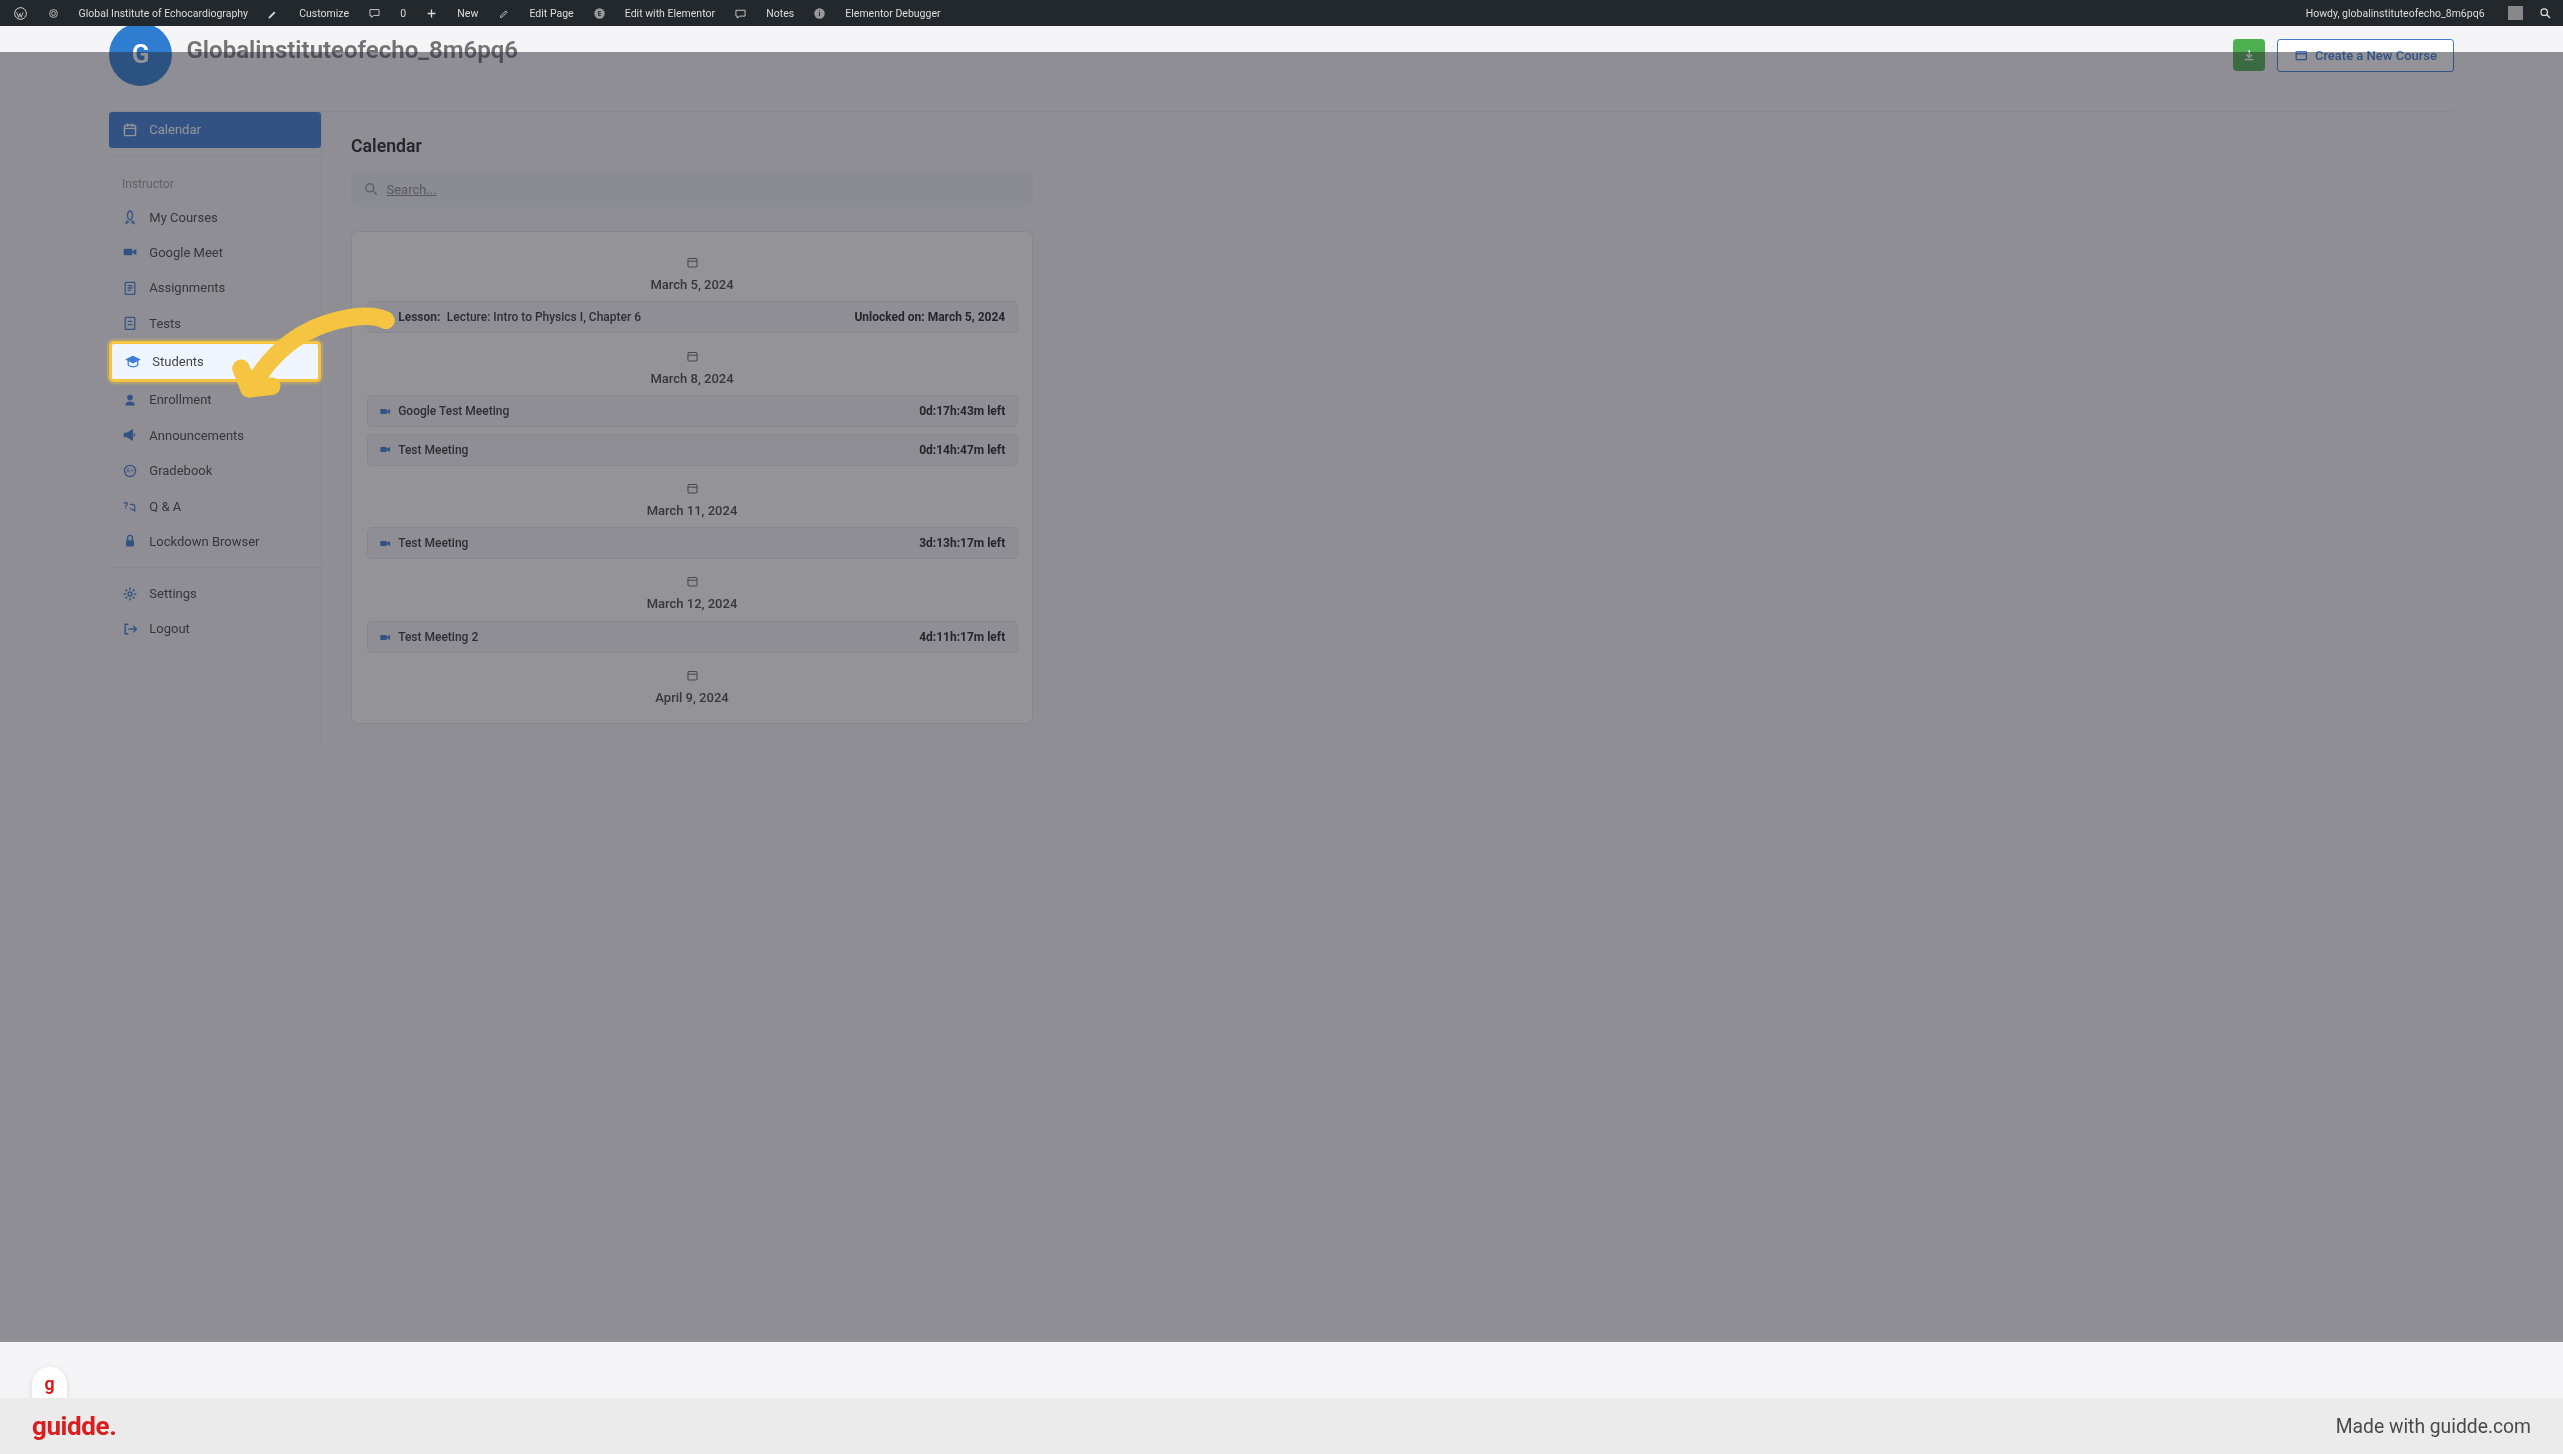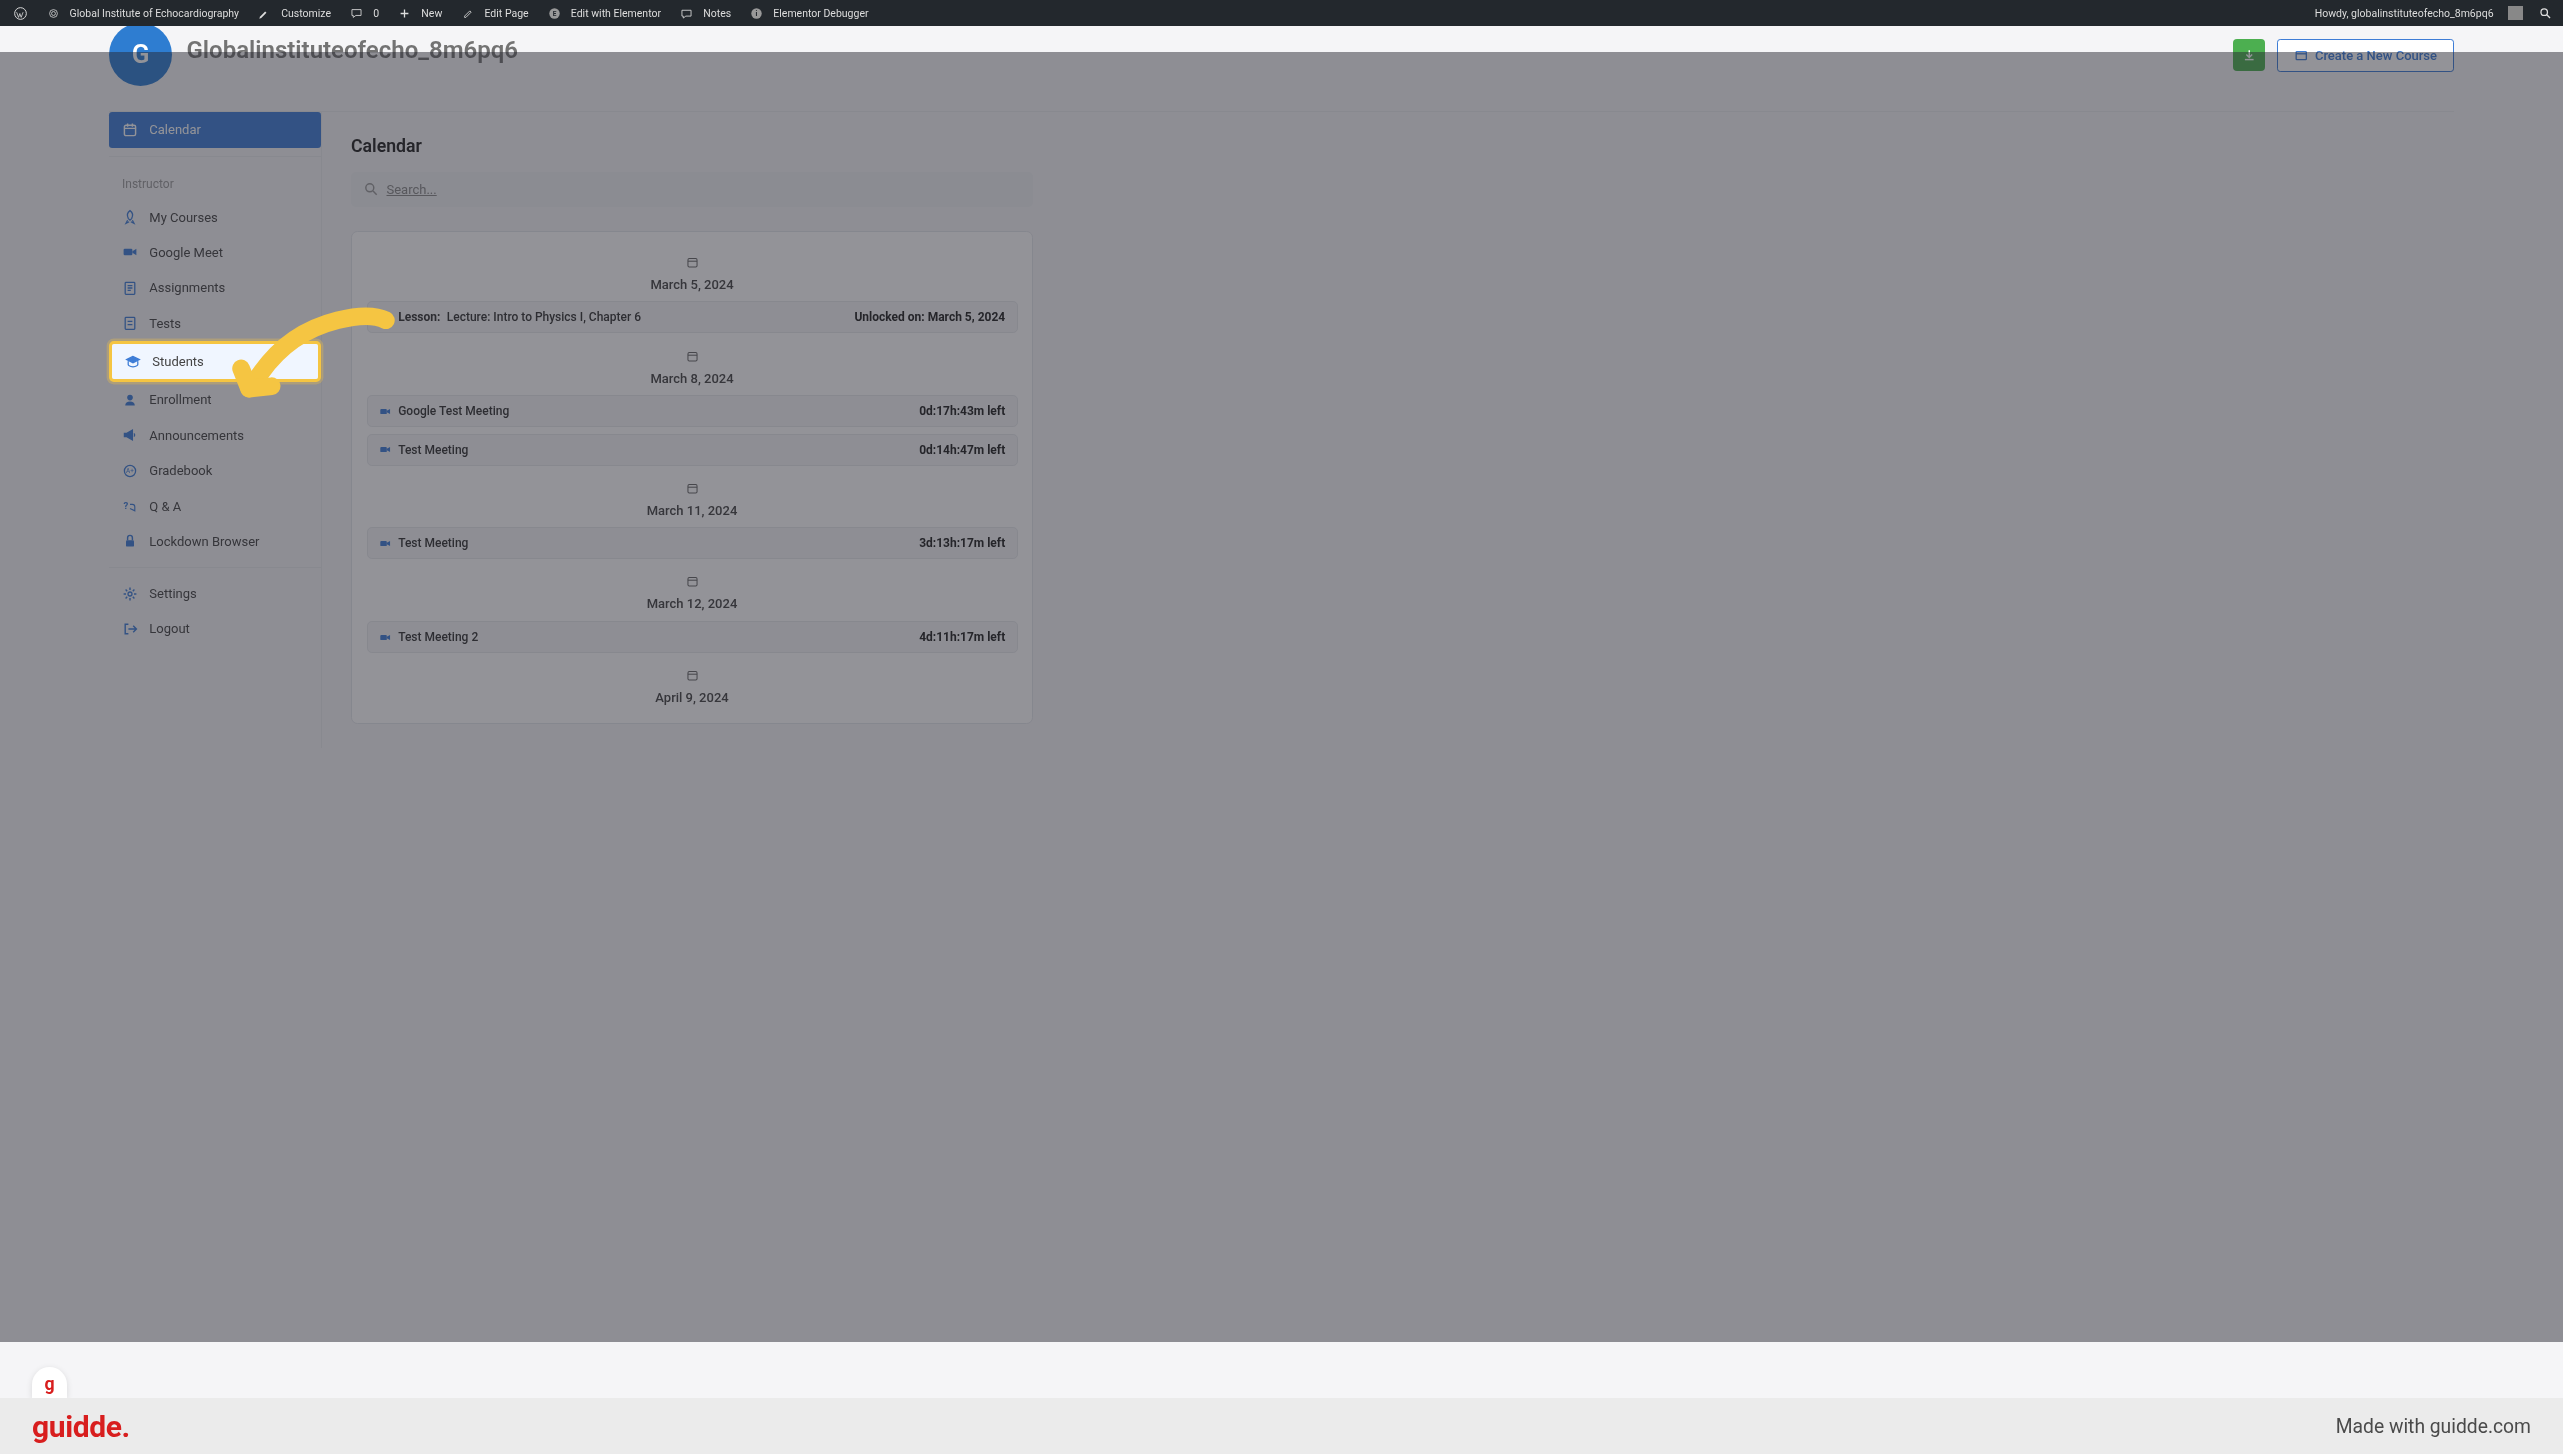--- a/index.html
+++ b/index.html
@@ -1,21 +1,21 @@
 <!DOCTYPE html>
 <html style="font-size:13px"><head>
   <meta charset="utf-8">
   <style>
     * { margin: 0; padding: 0; box-sizing: border-box; }
     body { font-family: -apple-system, BlinkMacSystemFont, "Segoe UI", Roboto, sans-serif; background: #f5f5f7; overflow: hidden; }
     
     
     .admin-bar { background: #23282d; color: #ccc; height: 26px; display: flex; align-items: center; padding: 0 6.4px; font-size: 10.5px; justify-content: space-between; }
     .admin-bar-left, .admin-bar-right { display: flex; align-items: center; gap: 3.2px; }
-    .admin-bar-item { display: inline-flex; align-items: center; gap: 10px; padding: 0 8px; color: #ddd; cursor: pointer; height: 18px; }
+    .admin-bar-item { display: inline-flex; align-items: center; gap: 19px; padding: 0 8px; color: #ddd; cursor: pointer; height: 18px; }
     .admin-icon { display: inline-flex; width: 13px; height: 13px; align-items: center; justify-content: center; }
     .admin-avatar { width: 14.5px; height: 14.5px; background: #888; margin-left: 4.8px; }
     
     
     .overlay { position: absolute; top: 26px; left: 0; right: 0; bottom: 56px; background: rgba(40, 40, 50, 0.5); z-index: 5; pointer-events: none; }
     
     
     .content-wrap { position: relative; height: calc(100vh - 82px); overflow: hidden; }
     
     
@@ -50,21 +50,21 @@
     .cal-card { border: 0.8px solid #e3e6ea; border-radius: 6.4px; padding: 14.5px 14.5px 8px 14.5px; background: #fff; }
     .date-row { display: flex; align-items: center; gap: 8px; font-size: 13px; color: #444; font-weight: 500; padding: 9.7px 3.2px; flex-direction: column; }
     .event-row { background: #f4f5f7; border: 0.8px solid #e6e8eb; border-radius: 4.8px; padding: 8px 11.3px; display: flex; align-items: center; justify-content: space-between; margin-bottom: 6.4px; font-size: 12px; }
     .event-left { display: flex; align-items: center; gap: 6.4px; font-weight: 500; color: #333; }
     .event-right { font-weight: 700; color: #222; }
     .ev-icon { width: 13px; height: 13px; color: #3e7dd6; flex-shrink: 0; }
     .ev-label { font-weight: 700; }
     
     
     .bottom-bar { position: fixed; bottom: 0; left: 0; right: 0; height: 56px; background: #ebebeb; display: flex; align-items: center; justify-content: space-between; padding: 0 32px; z-index: 20; }
-    .guidde-logo { font-size: 30px; font-weight: 700; color: #d81e1e; letter-spacing: -0.4px; }
+    .guidde-logo { font-size: 26px; font-weight: 700; color: #d81e1e; letter-spacing: -0.4px; }
     .made-with { font-size: 19.3px; color: #4a4a4a; font-weight: 400; }
     
     
     .arrow-svg { position: absolute; top: 278px; left: 225px; width: 185px; height: 129px; z-index: 15; }
     
     
     .guidde-float { position: absolute; left: 32px; bottom: 0; width: 35px; height: 31px; background: #fff; border-radius: 17.7px 17.7px 0 0; display: flex; align-items: center; justify-content: center; box-shadow: 0 1.6px 6.4px rgba(0,0,0,0.12); z-index: 8; }
     .guidde-float span { color: #d81e1e; font-weight: 700; font-size: 17.7px; margin-top: 3.2px; }
     
     

